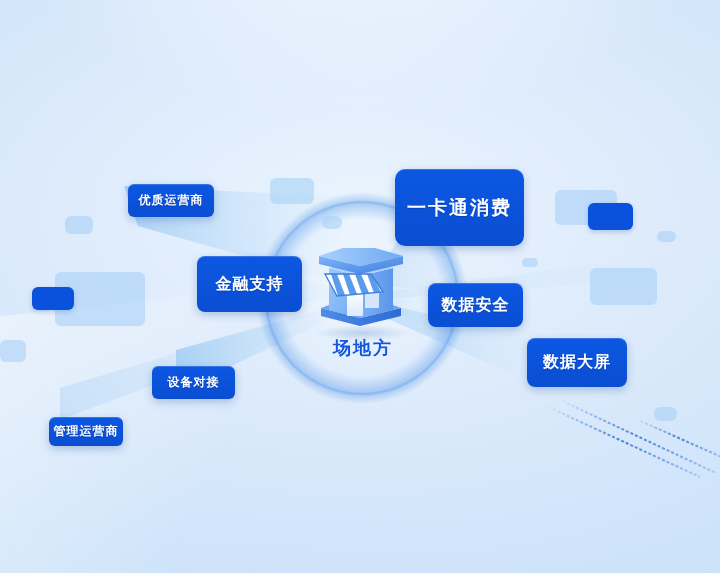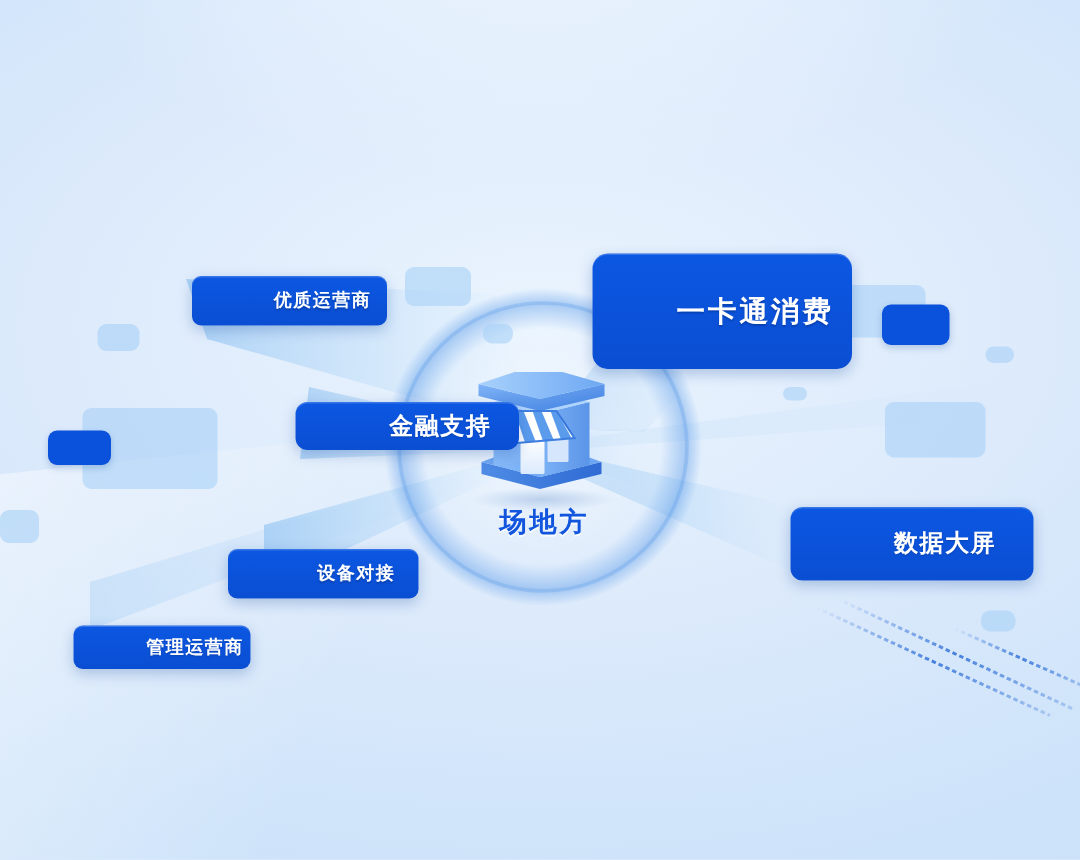--- a/index.html
+++ b/index.html
@@ -113,30 +113,29 @@
     align-items: center;
     justify-content: center;
     background: linear-gradient(180deg, #0c57e2 0%, #0a4ed2 100%);
     color: #ffffff;
     border-radius: 8px;
     font-weight: 700;
     letter-spacing: 1px;
     white-space: nowrap;
     box-shadow: 0 3px 9px rgba(12,60,150,.26), inset 0 1px 0 rgba(255,255,255,.18);
     text-shadow: 0 1px 1px rgba(0,30,90,.30);
-    padding-left: 44px;
   }
   .badge.lg { font-size: 19px; border-radius: 10px; letter-spacing: 2px; }
   .badge.md { font-size: 16px; border-radius: 8px; }
   .badge.sm { font-size: 12px; border-radius: 6px; }
 
   
   #badge-card-consume { left: 359px; top: 169px; width: 129px; height: 77px; margin-left: 36px; }
-  #badge-finance      { left: 197px; top: 268px; width: 105px; height: 32px; font-family: Liberation Serif, serif; }
-  #badge-bigscreen    { left: 527px; top: 338px; width: 118px; height: 49px; }
+  #badge-finance      { left: 197px; top: 256px; width: 105px; height: 56px; font-family: Liberation Serif, serif; }
+  #badge-bigscreen    { left: 527px; top: 338px; width: 100px; height: 49px; }
   #badge-datasec      { left: 428px; top: 283px; width:  95px; height: 44px; }
   #badge-quality      { left: 128px; top: 184px; width:  86px; height: 33px; }
   #badge-device       { left: 152px; top: 366px; width:  83px; height: 33px; }
   #badge-mgmt         { left:  49px; top: 417px; width:  74px; height: 29px; }
 </style>
 </head>
 <body>
 
 <div id="stage">
 
@@ -284,20 +283,23 @@
   </div>
 
   <div class="badge md" id="badge-finance">
     <span>金融支持</span>
   </div>
 
   <div class="badge md" id="badge-bigscreen">
     <span>数据大屏</span>
   </div>
 
+  <div class="badge md" id="badge-datasec">
+    <span>数据安全</span>
+  </div>
 
   <div class="badge sm" id="badge-quality">
     <span>优质运营商</span>
   </div>
 
   <div class="badge sm" id="badge-device">
     <span>设备对接</span>
   </div>
 
   <div class="badge sm" id="badge-mgmt">

